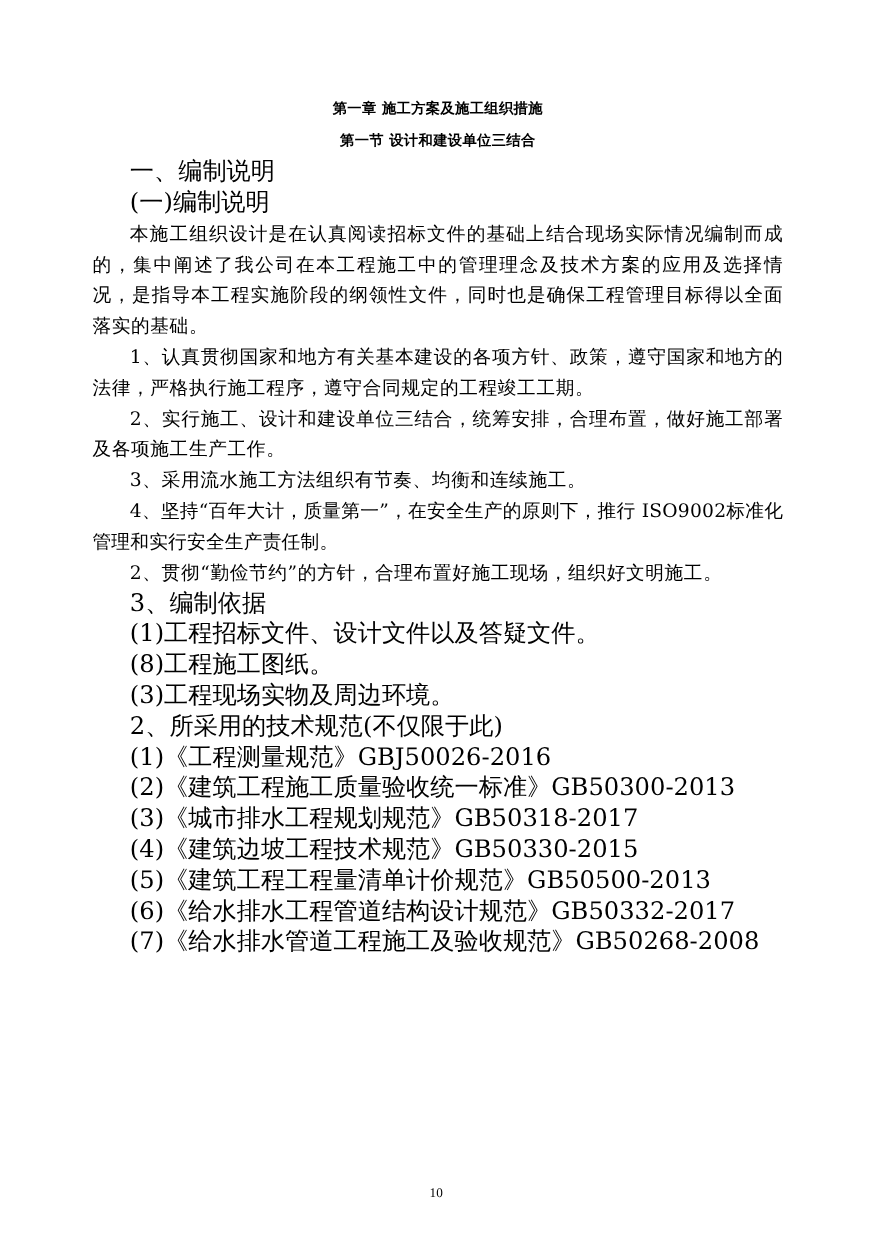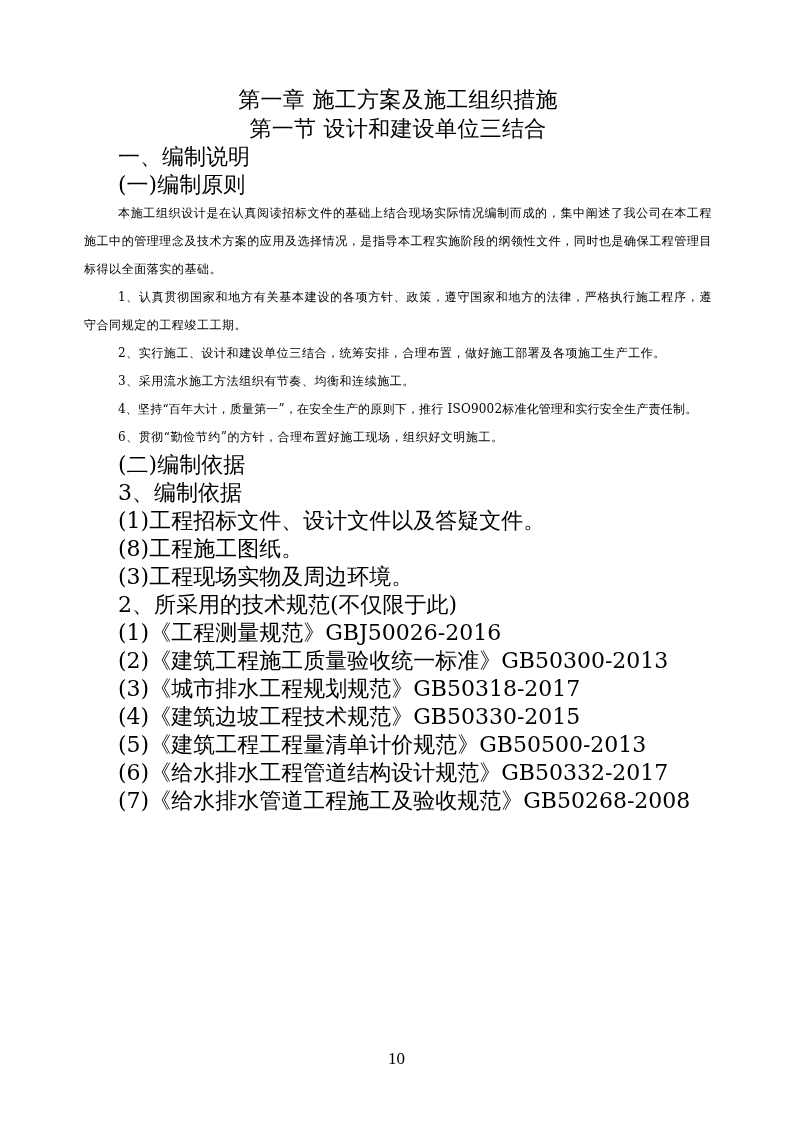--- a/index.html
+++ b/index.html
@@ -16,80 +16,79 @@
       font-family: "DejaVu Serif", "Liberation Serif", serif;
     }
     .page {
       position: absolute;
       left: 84px;
       top: 86px;
       width: 628px;
     }
     .title {
       text-align: center;
-      font-weight: normal;
-      font-size: 22px;
+      font-weight: bold;
+      font-size: 13px;
       line-height: 28px;
       height: 28px;
       letter-spacing: 0.3px;
       white-space: nowrap;
     }
     .title.section {
       margin-top: 1px;
     }
     .line {
       font-size: 22px;
       line-height: 28px;
       min-height: 28px;
       white-space: nowrap;
     }
     .indent {
       padding-left: 34px;
     }
     .para {
-      font-size: 12px;
+      font-size: 17px;
       line-height: 28px;
       text-align: justify;
       text-align-last: left;
       text-indent: 34px;
       letter-spacing: 0.55px;
     }
     .para.tight {
       letter-spacing: 0.2px;
     }
     .page-number {
       position: absolute;
       left: 0;
       width: 793px;
-      top: 1050px;
+      top: 1075px;
       text-align: center;
       font-family: "Liberation Serif", "DejaVu Serif", serif;
-      font-size: 17px;
+      font-size: 12px;
       line-height: 18px;
     }
   </style>
 </head>
 <body>
 
 <div class="page">
   <div class="title">第一章  施工方案及施工组织措施</div>
   <div class="title section">第一节  设计和建设单位三结合</div>
 
   <div class="line indent">一、编制说明</div>
-  <div class="line indent">(一)编制原则</div>
+  <div class="line indent">(一)编制说明</div>
 
   <div class="para">本施工组织设计是在认真阅读招标文件的基础上结合现场实际情况编制而成的，集中阐述了我公司在本工程施工中的管理理念及技术方案的应用及选择情况，是指导本工程实施阶段的纲领性文件，同时也是确保工程管理目标得以全面落实的基础。</div>
 
   <div class="para">1、认真贯彻国家和地方有关基本建设的各项方针、政策，遵守国家和地方的法律，严格执行施工程序，遵守合同规定的工程竣工工期。</div>
   <div class="para">2、实行施工、设计和建设单位三结合，统筹安排，合理布置，做好施工部署及各项施工生产工作。</div>
   <div class="para">3、采用流水施工方法组织有节奏、均衡和连续施工。</div>
   <div class="para tight">4、坚持“百年大计，质量第一”，在安全生产的原则下，推行 ISO9002标准化管理和实行安全生产责任制。</div>
-  <div class="para">6、贯彻“勤俭节约”的方针，合理布置好施工现场，组织好文明施工。</div>
+  <div class="para">2、贯彻“勤俭节约”的方针，合理布置好施工现场，组织好文明施工。</div>
 
-  <div class="line indent">(二)编制依据</div>
   <div class="line indent">3、编制依据</div>
   <div class="line indent">(1)工程招标文件、设计文件以及答疑文件。</div>
   <div class="line indent">(8)工程施工图纸。</div>
   <div class="line indent">(3)工程现场实物及周边环境。</div>
 
   <div class="line indent">2、所采用的技术规范(不仅限于此)</div>
   <div class="line indent">(1)《工程测量规范》GBJ50026-2016</div>
   <div class="line indent">(2)《建筑工程施工质量验收统一标准》GB50300-2013</div>
   <div class="line indent">(3)《城市排水工程规划规范》GB50318-2017</div>
   <div class="line indent">(4)《建筑边坡工程技术规范》GB50330-2015</div>

